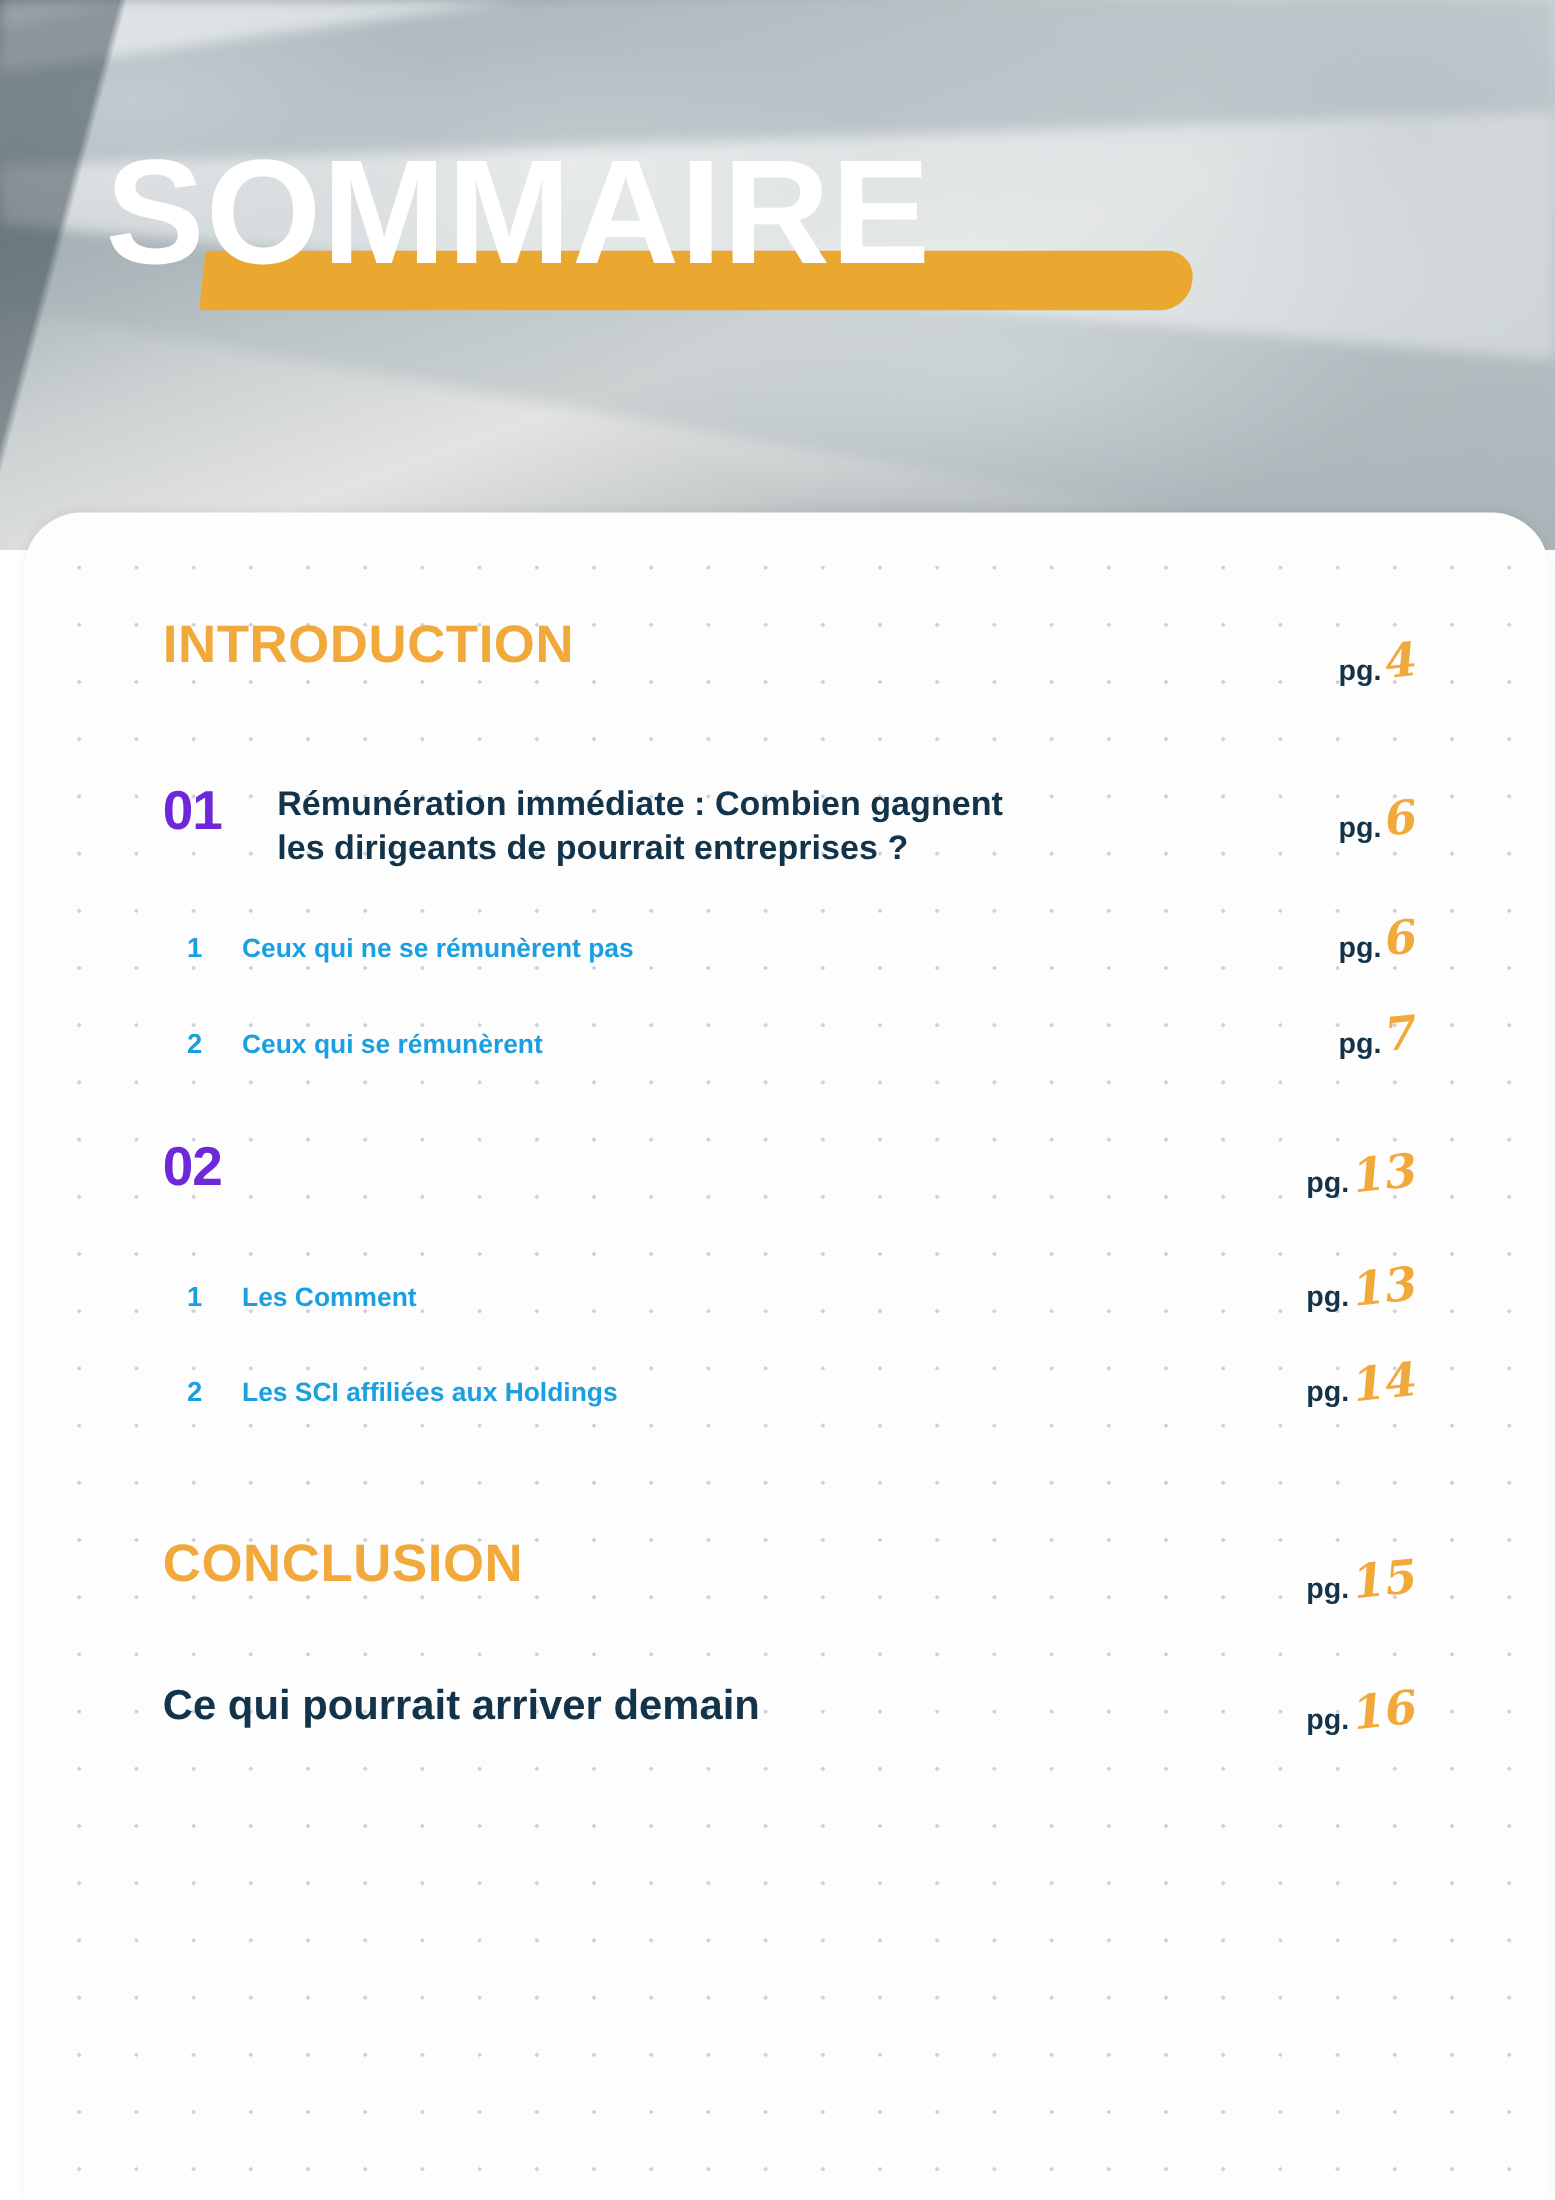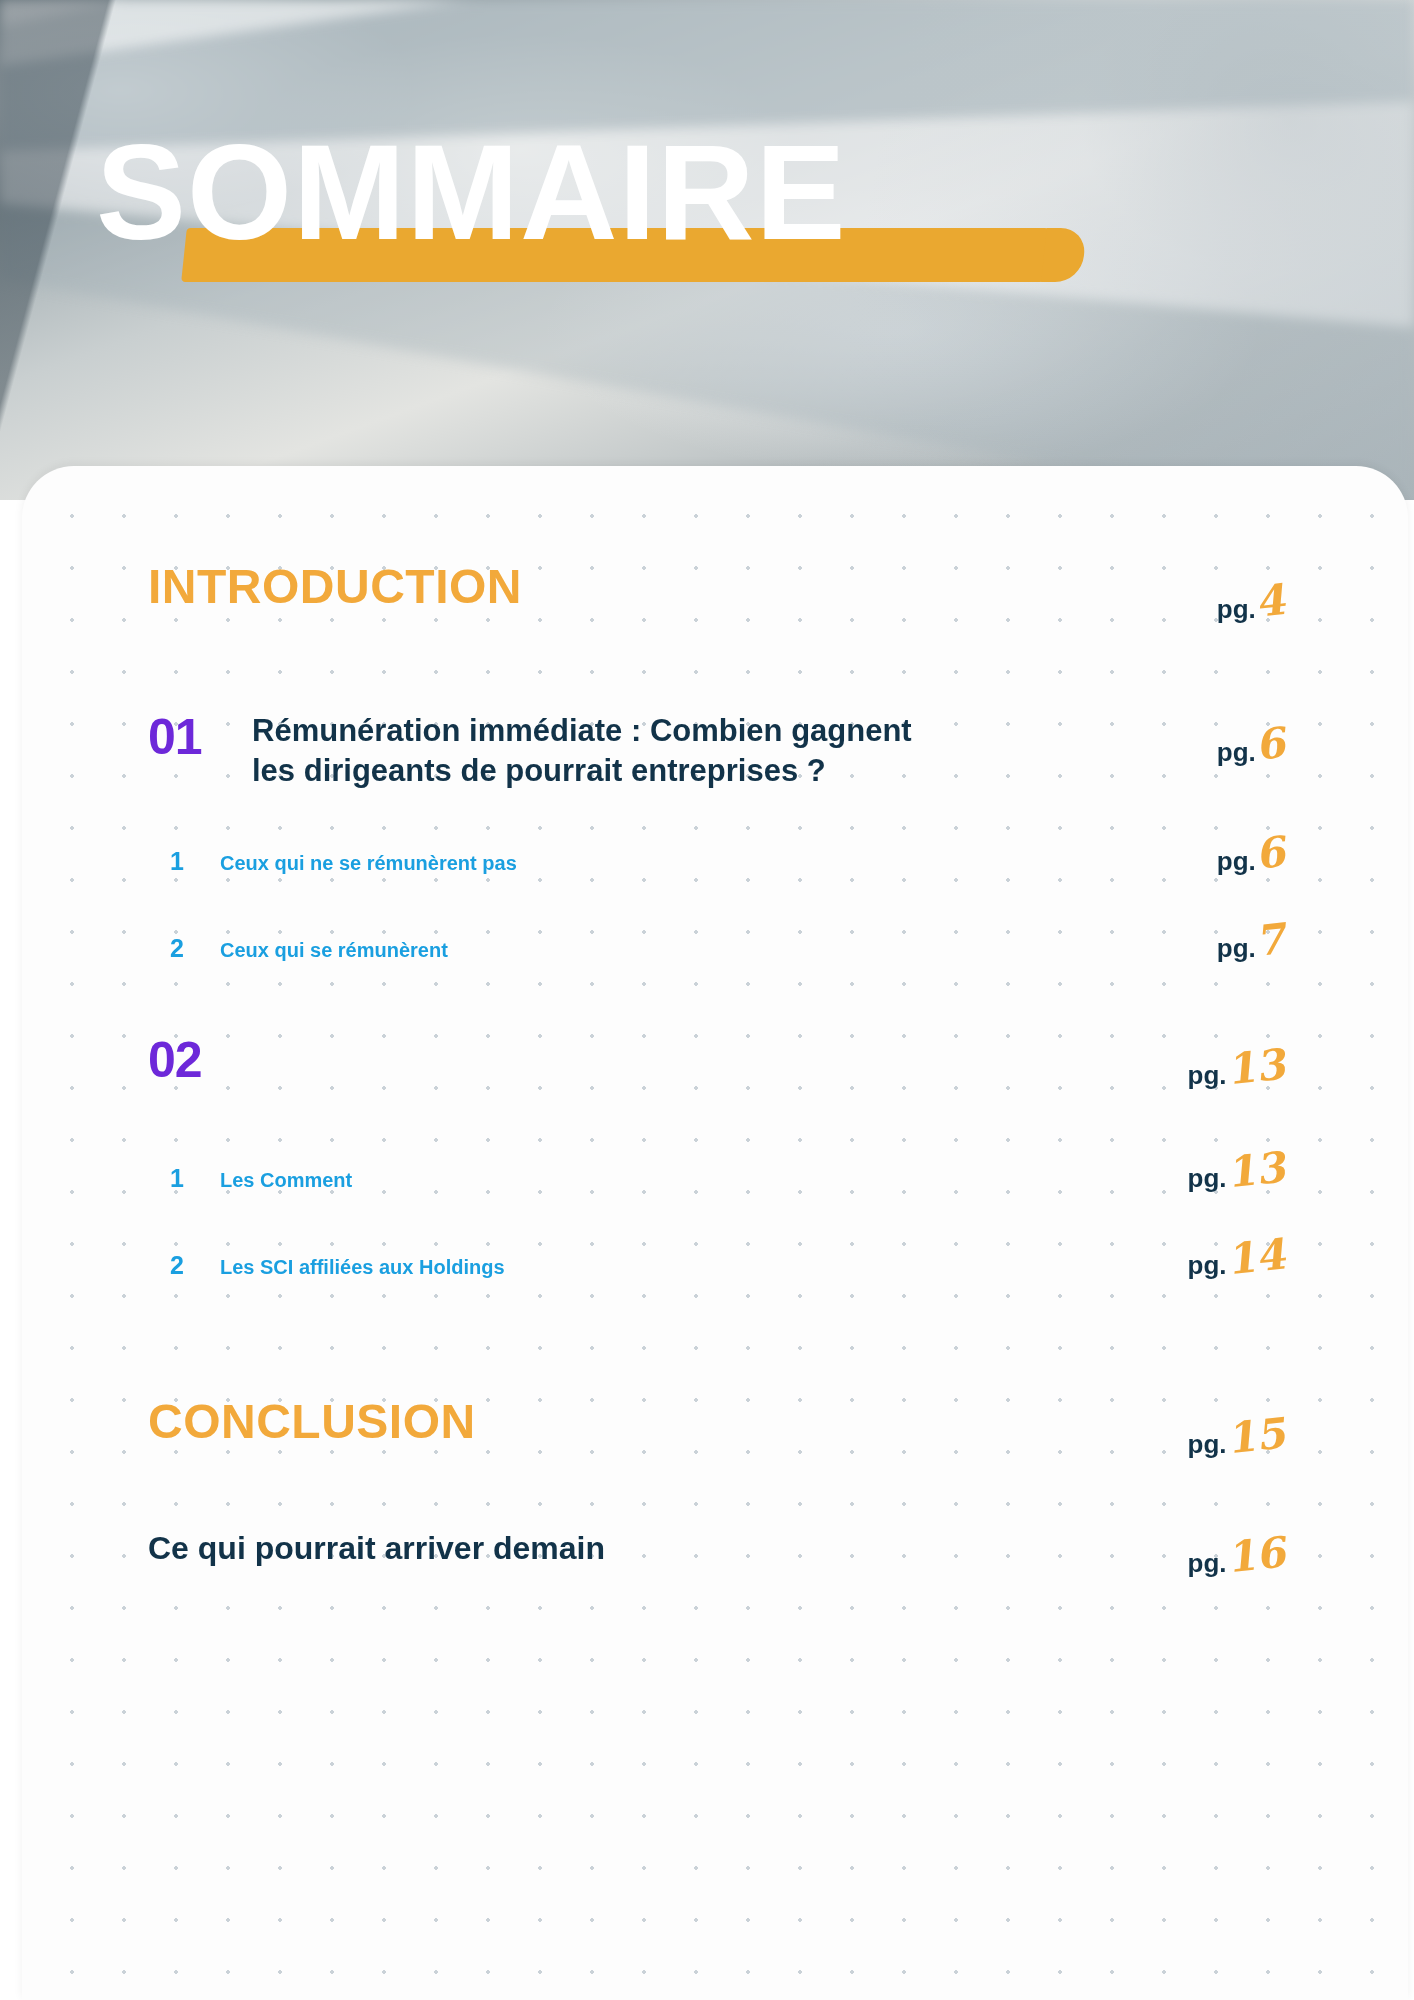--- a/index.html
+++ b/index.html
@@ -194,28 +194,28 @@
   .sub-num {
     font-size: 25px;
     font-weight: 800;
     color: #1a9fe0;
     width: 72px;
     flex: 0 0 72px;
     padding-left: 22px;
     box-sizing: border-box;
   }
   .sub-title {
-    font-size: 20px;
+    font-size: 24px;
     font-weight: 800;
     color: #1a9fe0;
   }
 
   
   .plain-title {
-    font-size: 32px;
+    font-size: 38px;
     font-weight: 800;
     color: #123349;
   }
   .s-30 { height: 30px; }
   .s-38 { height: 38px; }
   .s-54 { height: 54px; }
   .s-70 { height: 70px; }
   .s-86 { height: 86px; }
 </style>
 </head>

